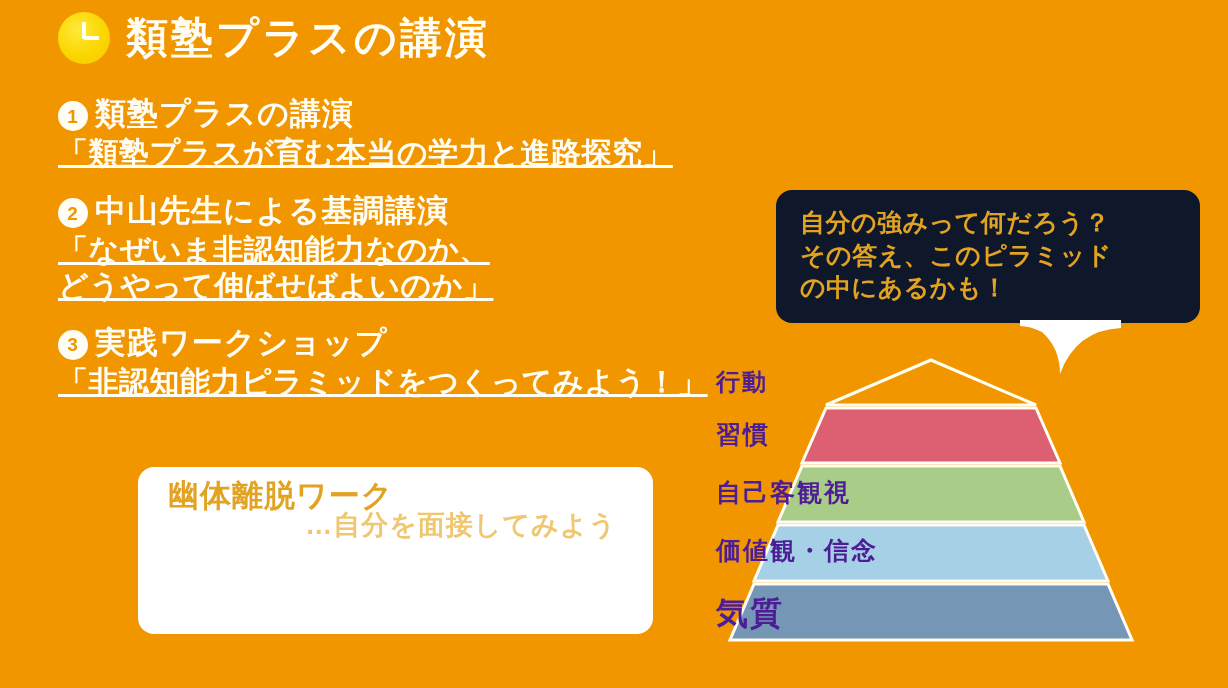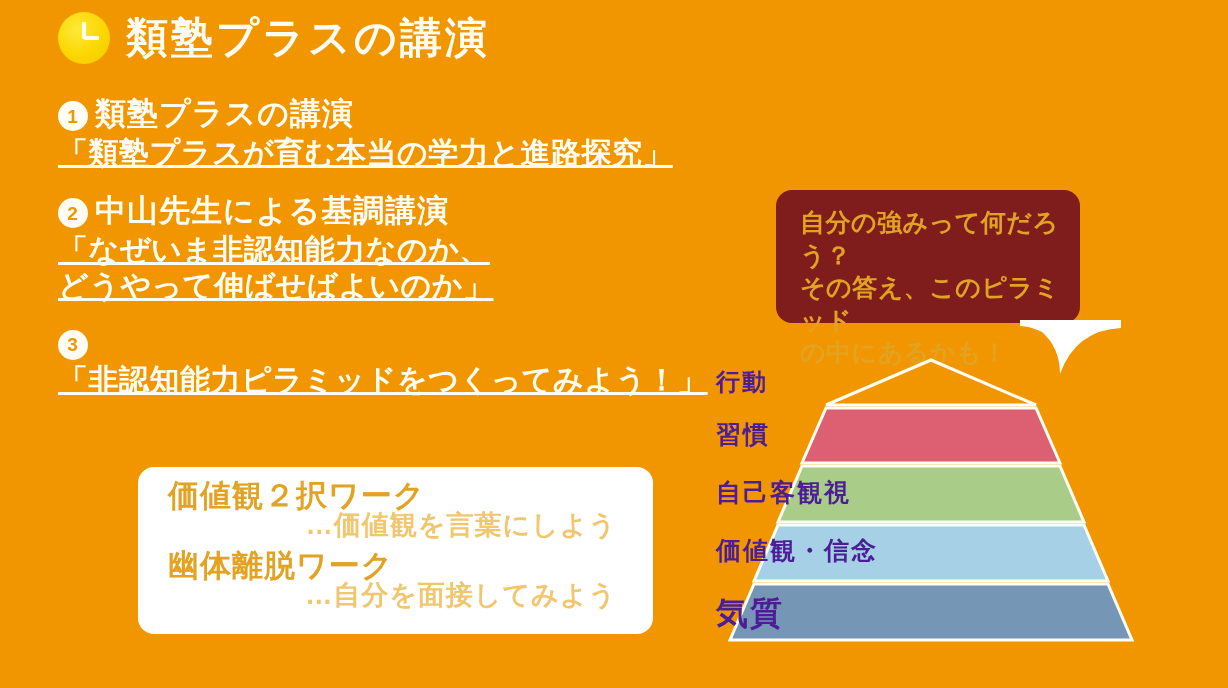--- a/index.html
+++ b/index.html
@@ -79,22 +79,22 @@
     letter-spacing:1px;line-height:1.12;
     text-align:right;
     padding-right:14px;
     margin-top:-2px;
   }
   .work-row + .work-row{margin-top:8px;}
 
   
   .bubble-wrap{position:absolute;left:776px;top:190px;width:382px;height:160px;}
   .bubble{
-    position:absolute;left:0;top:0;width:304px;height:133px;
-    background:#7f1d1d;border-radius:16px;
+    position:absolute;left:0;top:0;width:424px;height:133px;
+    background:#0f172a;border-radius:16px;
     box-sizing:border-box;
     padding:16px 18px 10px 24px;
   }
   .bubble-text{
     color:#e2a322;font-size:25px;font-weight:bold;
     letter-spacing:0.5px;line-height:1.30;
     white-space:pre-line;
   }
   .bubble-tail{position:absolute;left:240px;top:128px;width:110px;height:60px;}
 
@@ -141,31 +141,28 @@
         <span class="num-badge">2</span>
         <span>中山先生による基調講演</span>
       </div>
       <div class="item-sub">「なぜいま非認知能力なのか、
   どうやって伸ばせばよいのか」</div>
     </div>
 
     <div class="item i3">
       <div class="item-head">
         <span class="num-badge">3</span>
+        <span>実践ワークショップ</span>
       </div>
       <div class="item-sub">「非認知能力ピラミッドをつくってみよう！」</div>
     </div>
 
   </div>
 
   <div class="work-card">
-    <div class="work-row">
-      <div class="work-main">価値観２択ワーク</div>
-      <div class="work-note">…価値観を言葉にしよう</div>
-    </div>
     <div class="work-row">
       <div class="work-main">幽体離脱ワーク</div>
       <div class="work-note">…自分を面接してみよう</div>
     </div>
   </div>
 
   <div class="bubble-wrap">
     <div class="bubble">
       <div class="bubble-text">自分の強みって何だろう？
 その答え、このピラミッド

